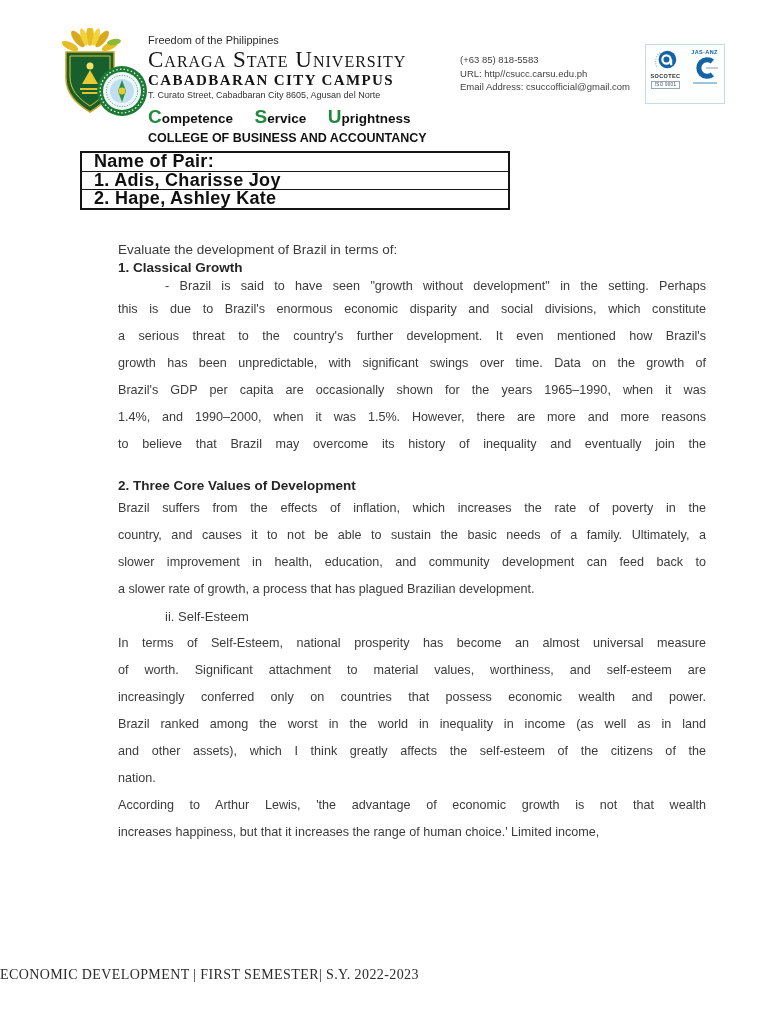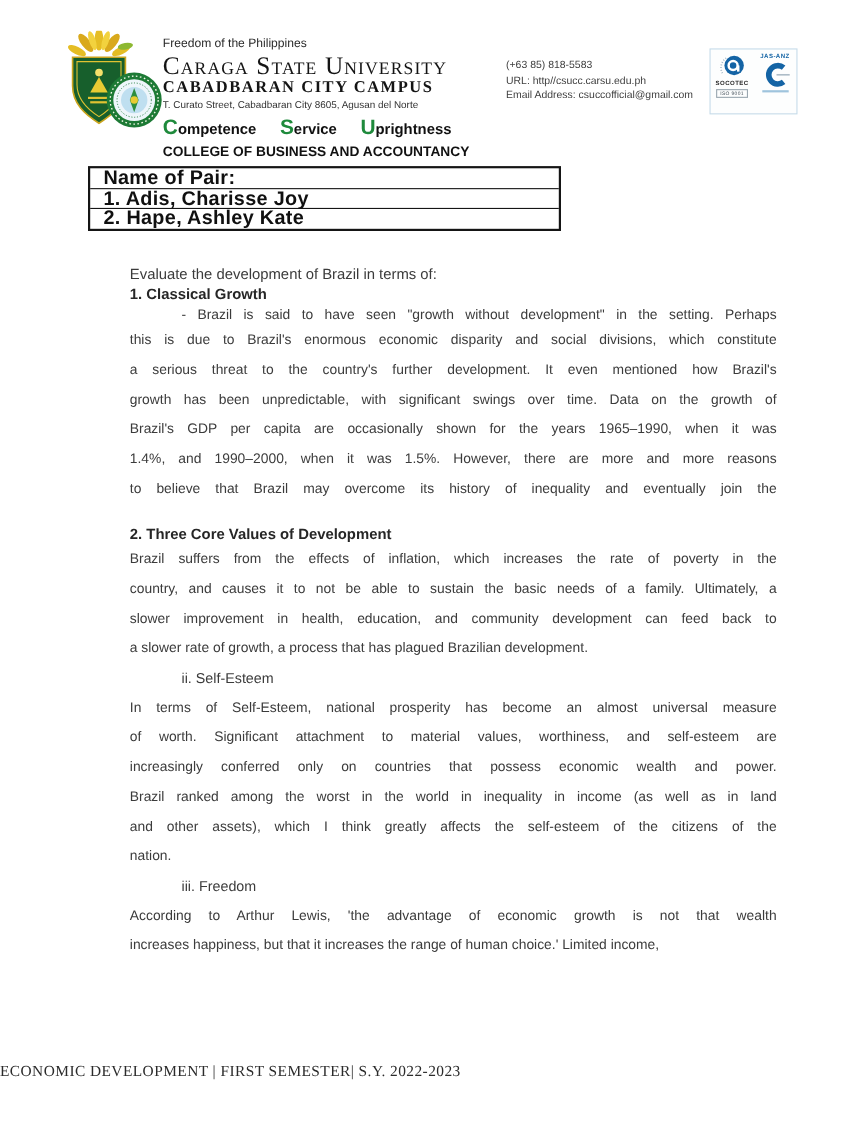--- a/index.html
+++ b/index.html
@@ -172,21 +172,20 @@
     <div class="subhead">ii. Self-Esteem</div>
     <div class="para">
         <div class="jline">In terms of Self-Esteem, national prosperity has become an almost universal measure</div>
         <div class="jline">of worth. Significant attachment to material values, worthiness, and self-esteem are</div>
         <div class="jline">increasingly conferred only on countries that possess economic wealth and power.</div>
         <div class="jline">Brazil ranked among the worst in the world in inequality in income (as well as in land</div>
         <div class="jline">and other assets), which I think greatly affects the self-esteem of the citizens of the</div>
         <div class="jline last">nation.</div>
       </div>
 
-    <div class="subhead">iii. Freedom</div>
     <div class="para">
         <div class="jline">According to Arthur Lewis, 'the advantage of economic growth is not that wealth</div>
         <div class="jline last">increases happiness, but that it increases the range of human choice.' Limited income,</div>
       </div>
   </div>
 
   <div class="page-footer">ECONOMIC DEVELOPMENT | FIRST SEMESTER| S.Y. 2022-2023</div>
 
 </div>
 

